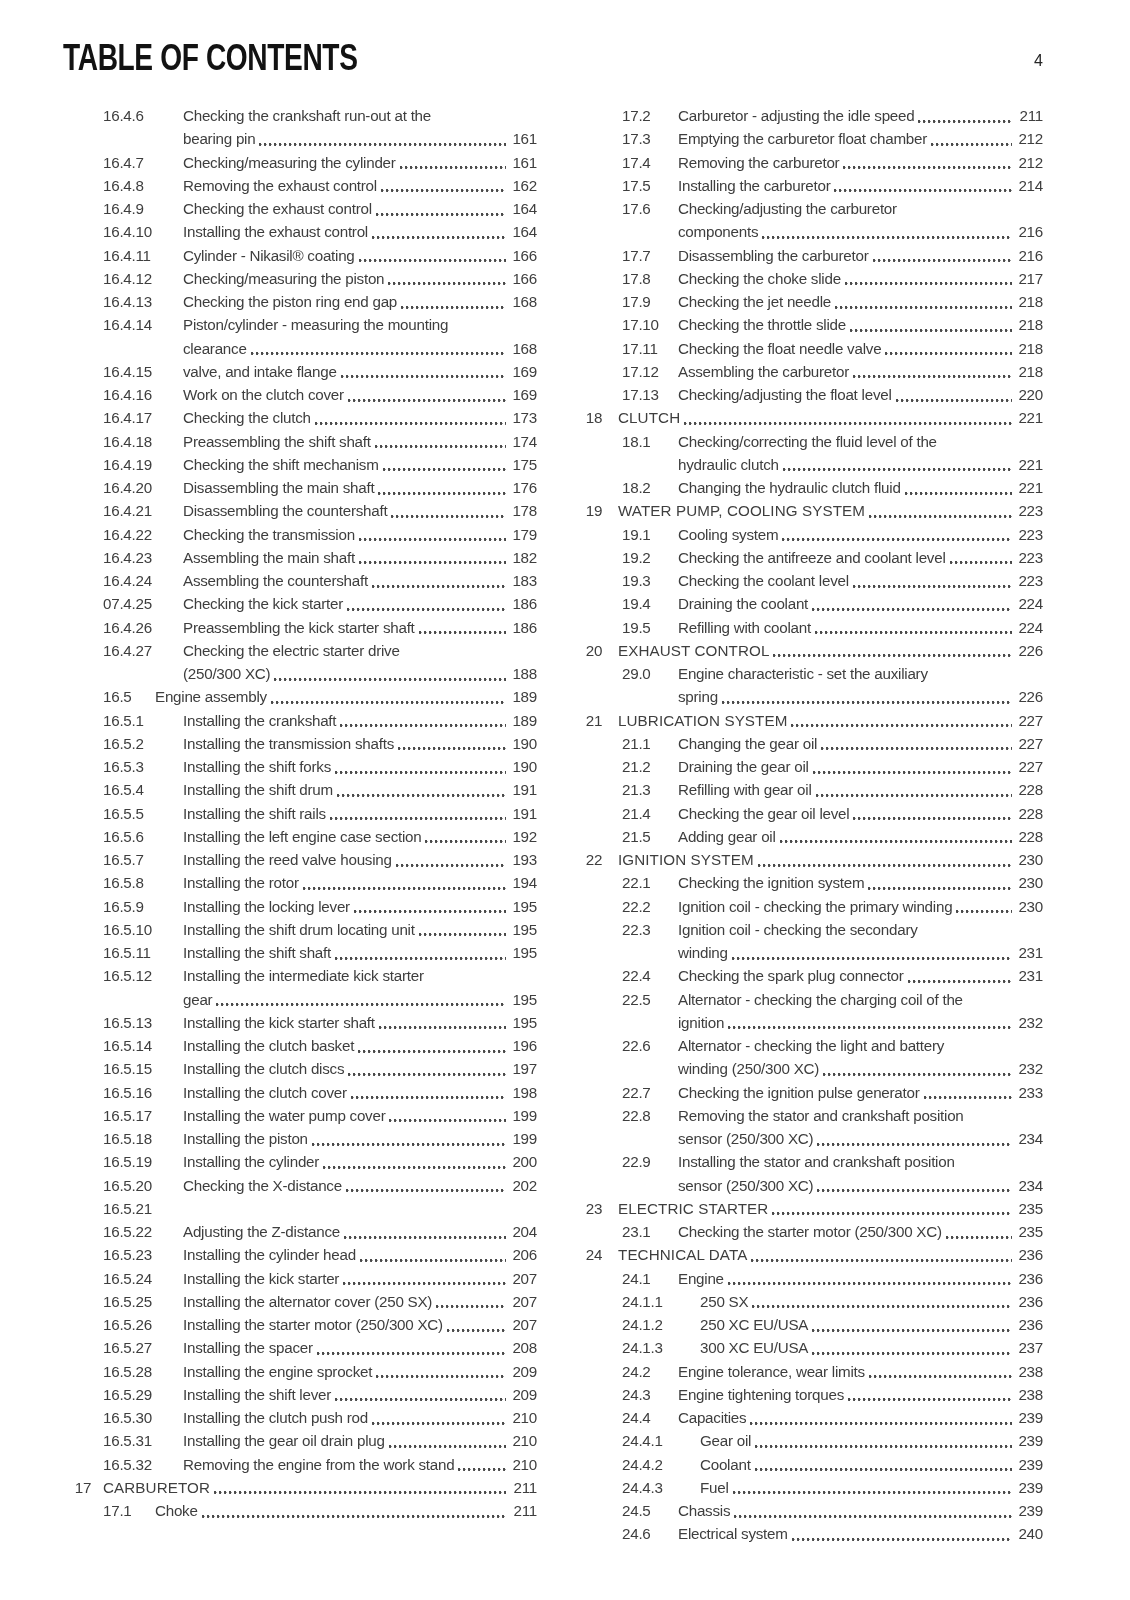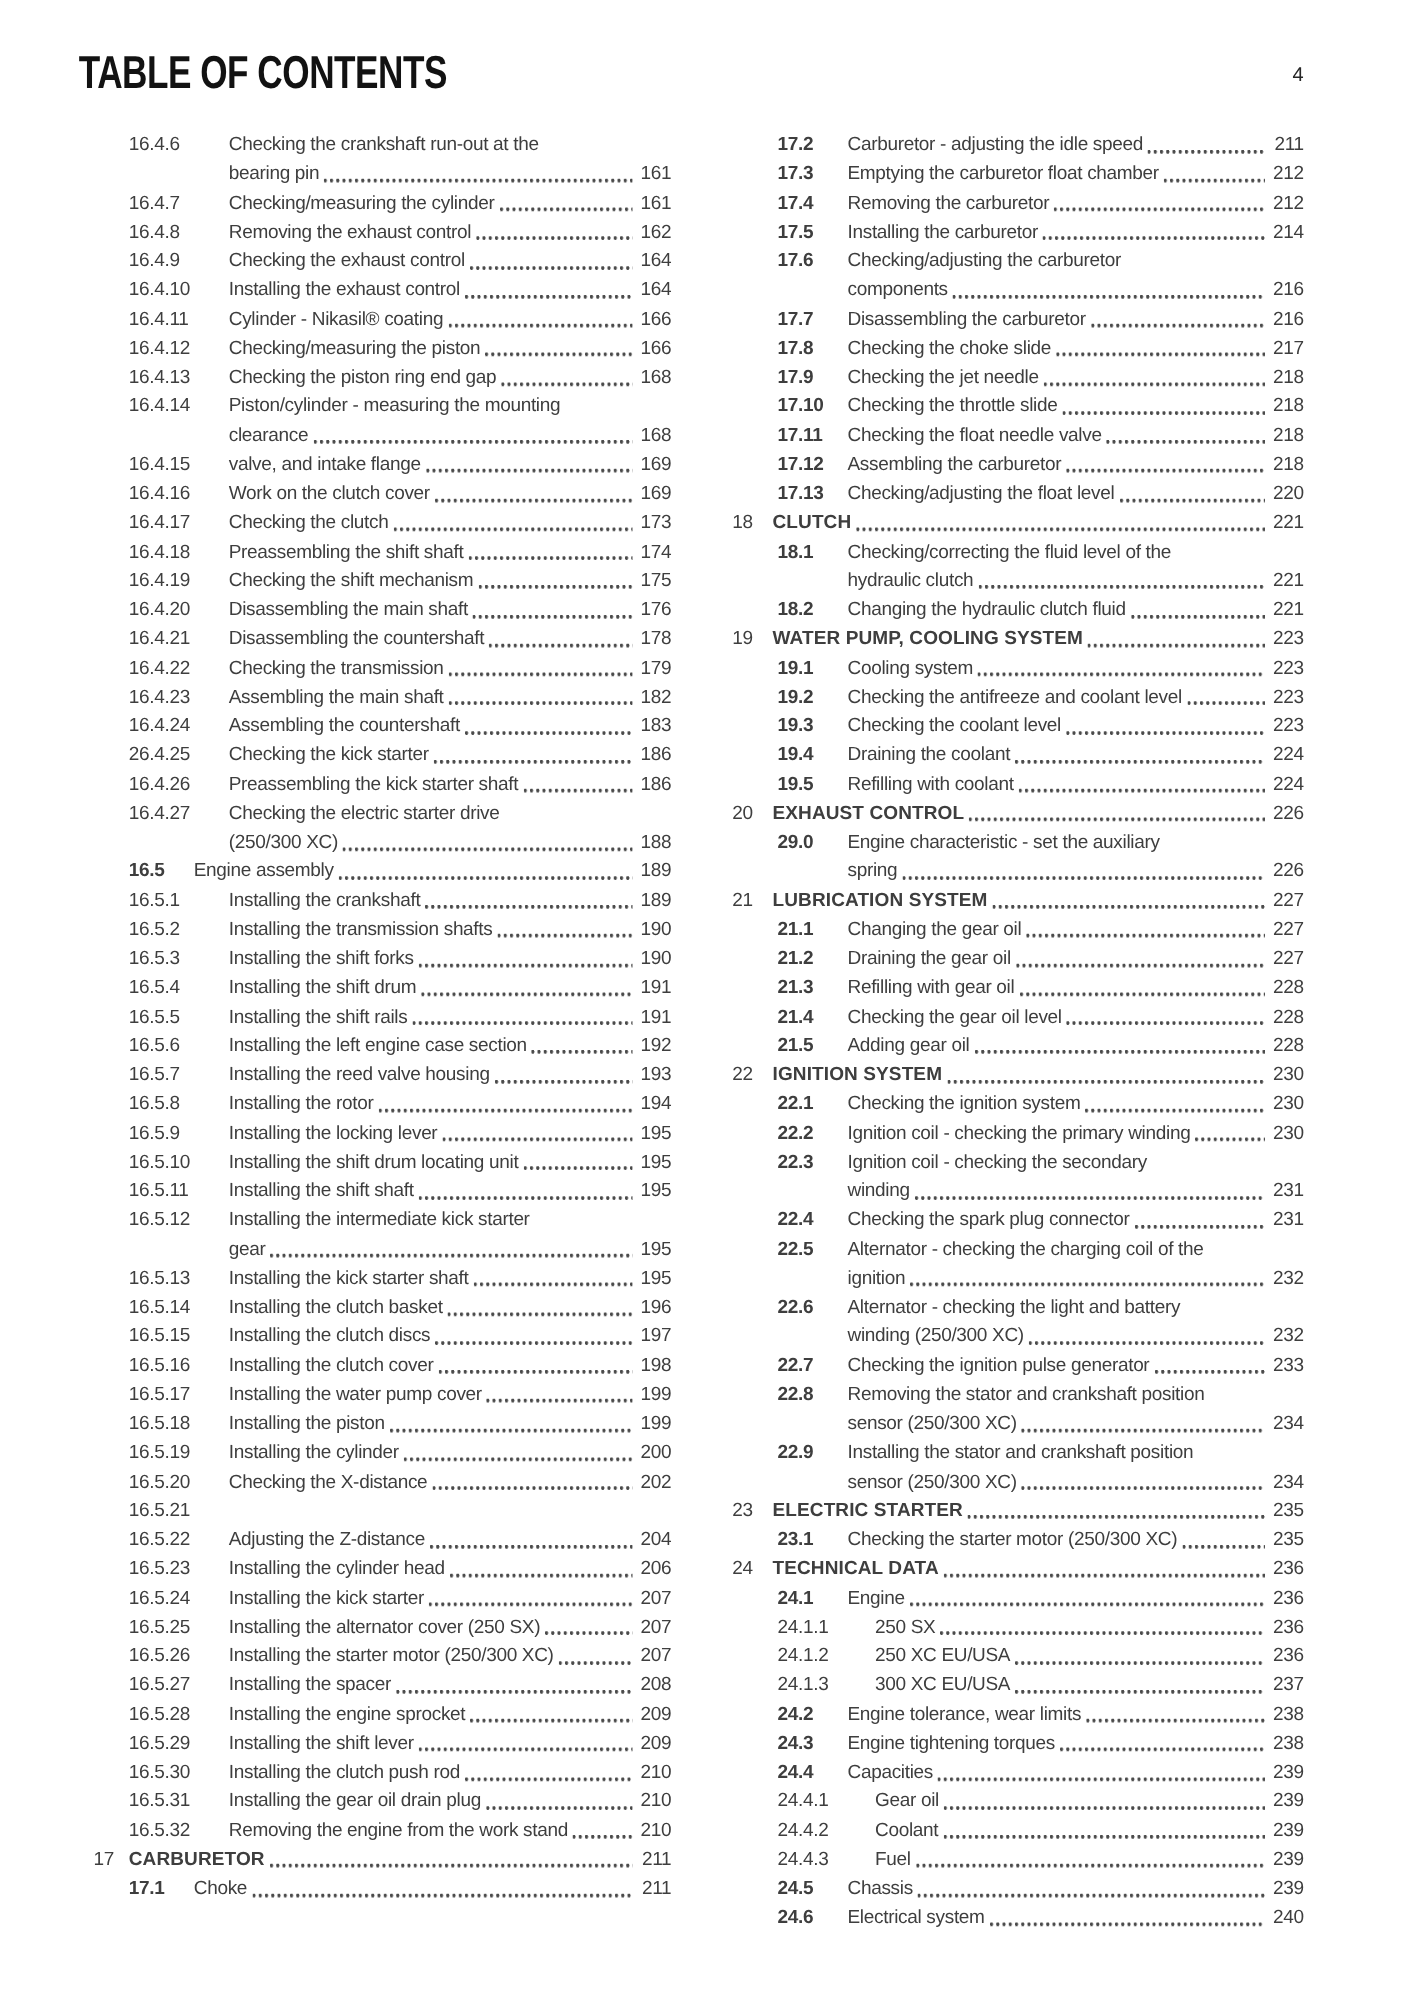--- a/index.html
+++ b/index.html
@@ -44,26 +44,26 @@
 
   .entry {
     display: flex;
     font-size: 15.2px;
     line-height: 23.25px;
     letter-spacing: -0.25px;
     color: #3e3e3e;
   }
   .num { flex: none; }
   .entry.lvl1 > .num { width: var(--t1); text-align: center; }
-  .entry.lvl2 > .num { margin-left: var(--n23); width: calc(var(--t2) - var(--n23)); font-weight: bold; }
+  .entry.lvl2 > .num { margin-left: var(--n23); width: calc(var(--t2) - var(--n23)); }
   .entry.lvl3 > .num { margin-left: var(--n23); width: calc(var(--t3) - var(--n23)); }
   .body { flex: 1 1 auto; min-width: 0; }
   .line { display: flex; }
   .txt { flex: none; white-space: nowrap; }
-  .entry.lvl1 .txt { letter-spacing: 0.1px; font-weight: bold; }
+  .entry.lvl1 .txt { letter-spacing: 0.1px; }
   .leader {
     flex: 1 1 8px;
     min-width: 8px;
     margin: 0 5px 0 4px;
     background-image: radial-gradient(circle at 1.2px 1.2px, #4a4a4a 1.15px, rgba(0,0,0,0) 1.5px);
     background-size: 5px 2.6px;
     background-repeat: repeat-x;
     background-position: left bottom 5px;
   }
   .pg { flex: none; min-width: 26px; text-align: right; }
@@ -266,21 +266,21 @@
           <span class="num">16.4.24</span>
           <div class="body">
             <div class="line">
               <span class="txt">Assembling the countershaft</span>
               <span class="leader"></span>
               <span class="pg">183</span>
             </div>
           </div>
         </div>
         <div class="entry lvl3">
-          <span class="num">26.4.25</span>
+          <span class="num">07.4.25</span>
           <div class="body">
             <div class="line">
               <span class="txt">Checking the kick starter</span>
               <span class="leader"></span>
               <span class="pg">186</span>
             </div>
           </div>
         </div>
         <div class="entry lvl3">
           <span class="num">16.4.26</span>

